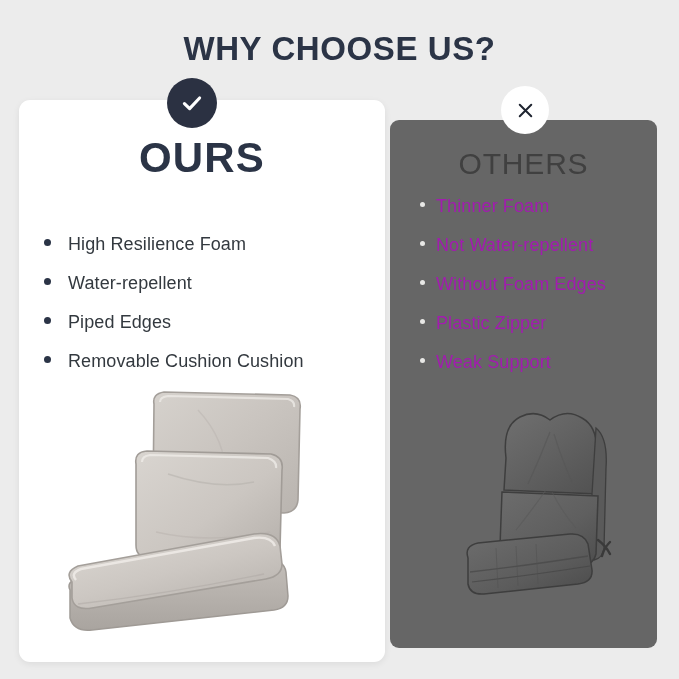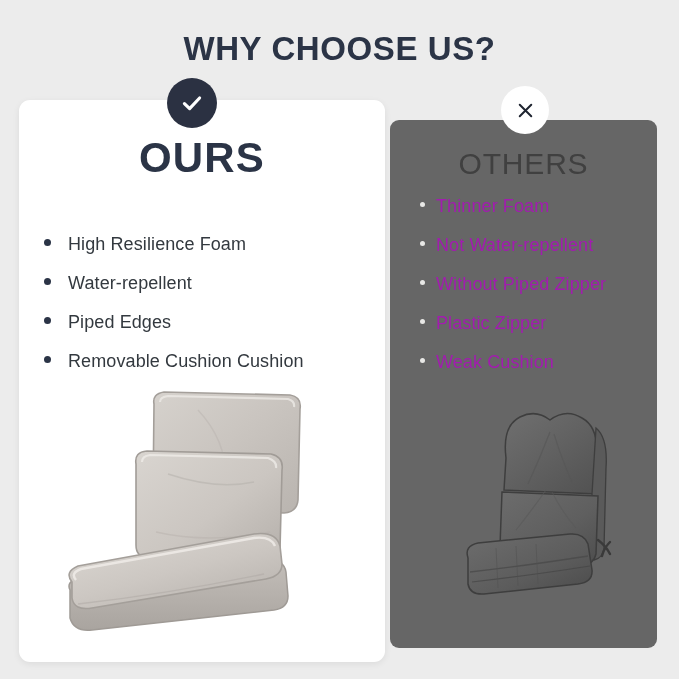--- a/index.html
+++ b/index.html
@@ -276,29 +276,29 @@
     <li class="list-item">
       <span class="dot"></span>
       <span class="item-label">Thinner Foam</span>
     </li>
     <li class="list-item">
       <span class="dot"></span>
       <span class="item-label">Not Water-repellent</span>
     </li>
     <li class="list-item">
       <span class="dot"></span>
-      <span class="item-label">Without Piped Zipper</span>
+      <span class="item-label">Without Foam Edges</span>
     </li>
     <li class="list-item">
       <span class="dot"></span>
       <span class="item-label">Plastic Zipper</span>
     </li>
     <li class="list-item">
       <span class="dot"></span>
-      <span class="item-label">Weak Cushion</span>
+      <span class="item-label">Weak Support</span>
     </li>
   </ul>
 
   <div class="product product-others">
     <svg viewBox="0 0 184 222">
       <defs>
         <linearGradient id="dgBack" x1="0.1" y1="0" x2="0.95" y2="1">
           <stop offset="0%" stop-color="#6e6e6e"></stop>
           <stop offset="45%" stop-color="#626262"></stop>
           <stop offset="100%" stop-color="#525252"></stop>

